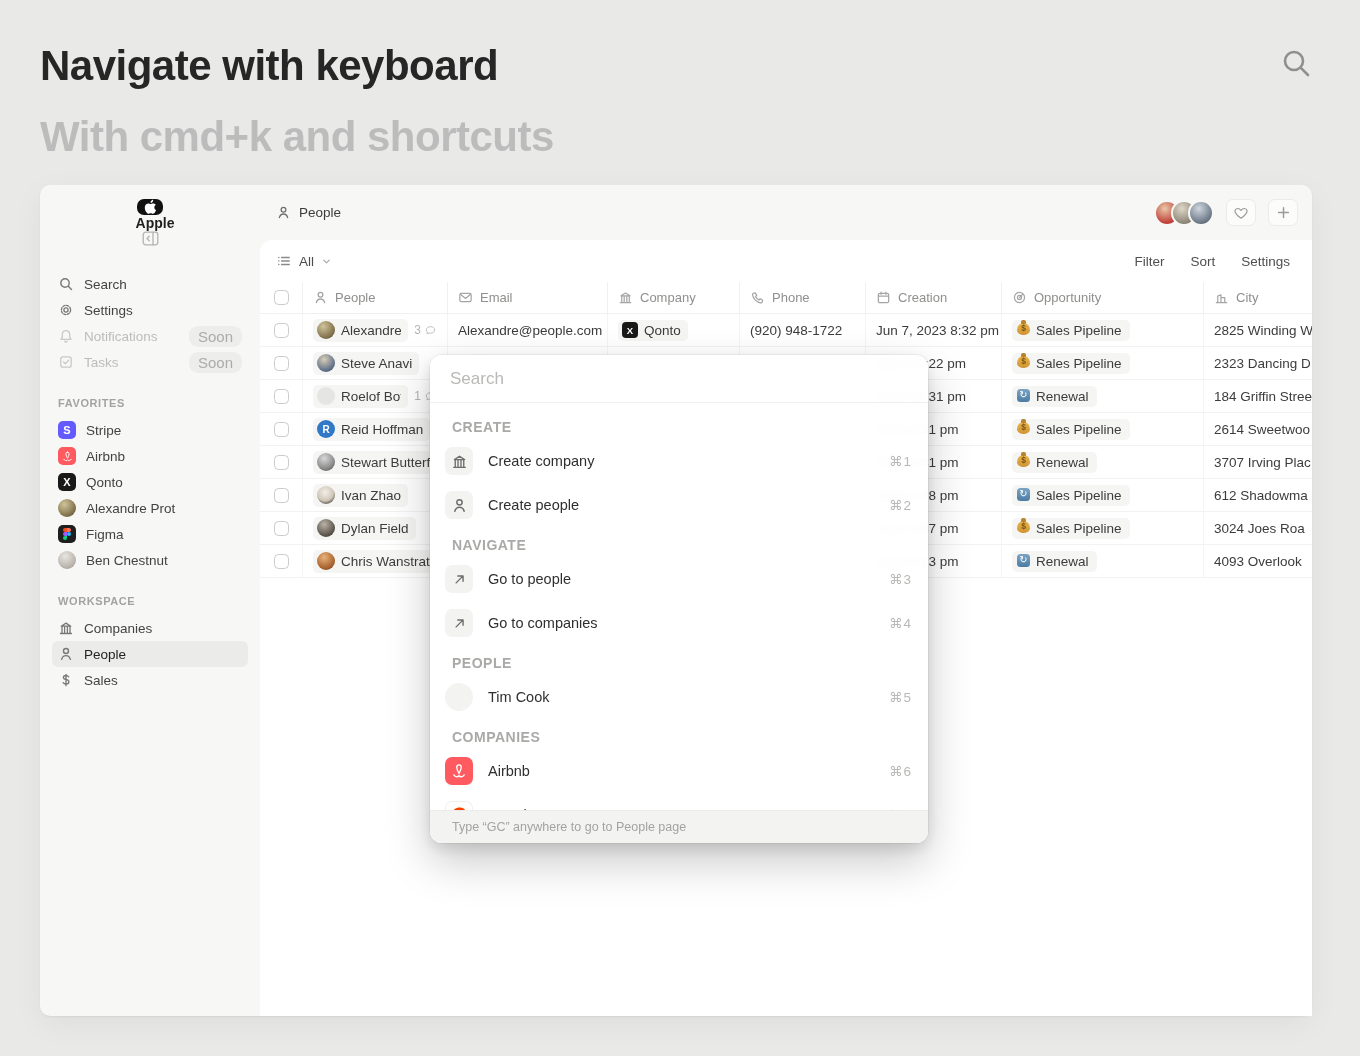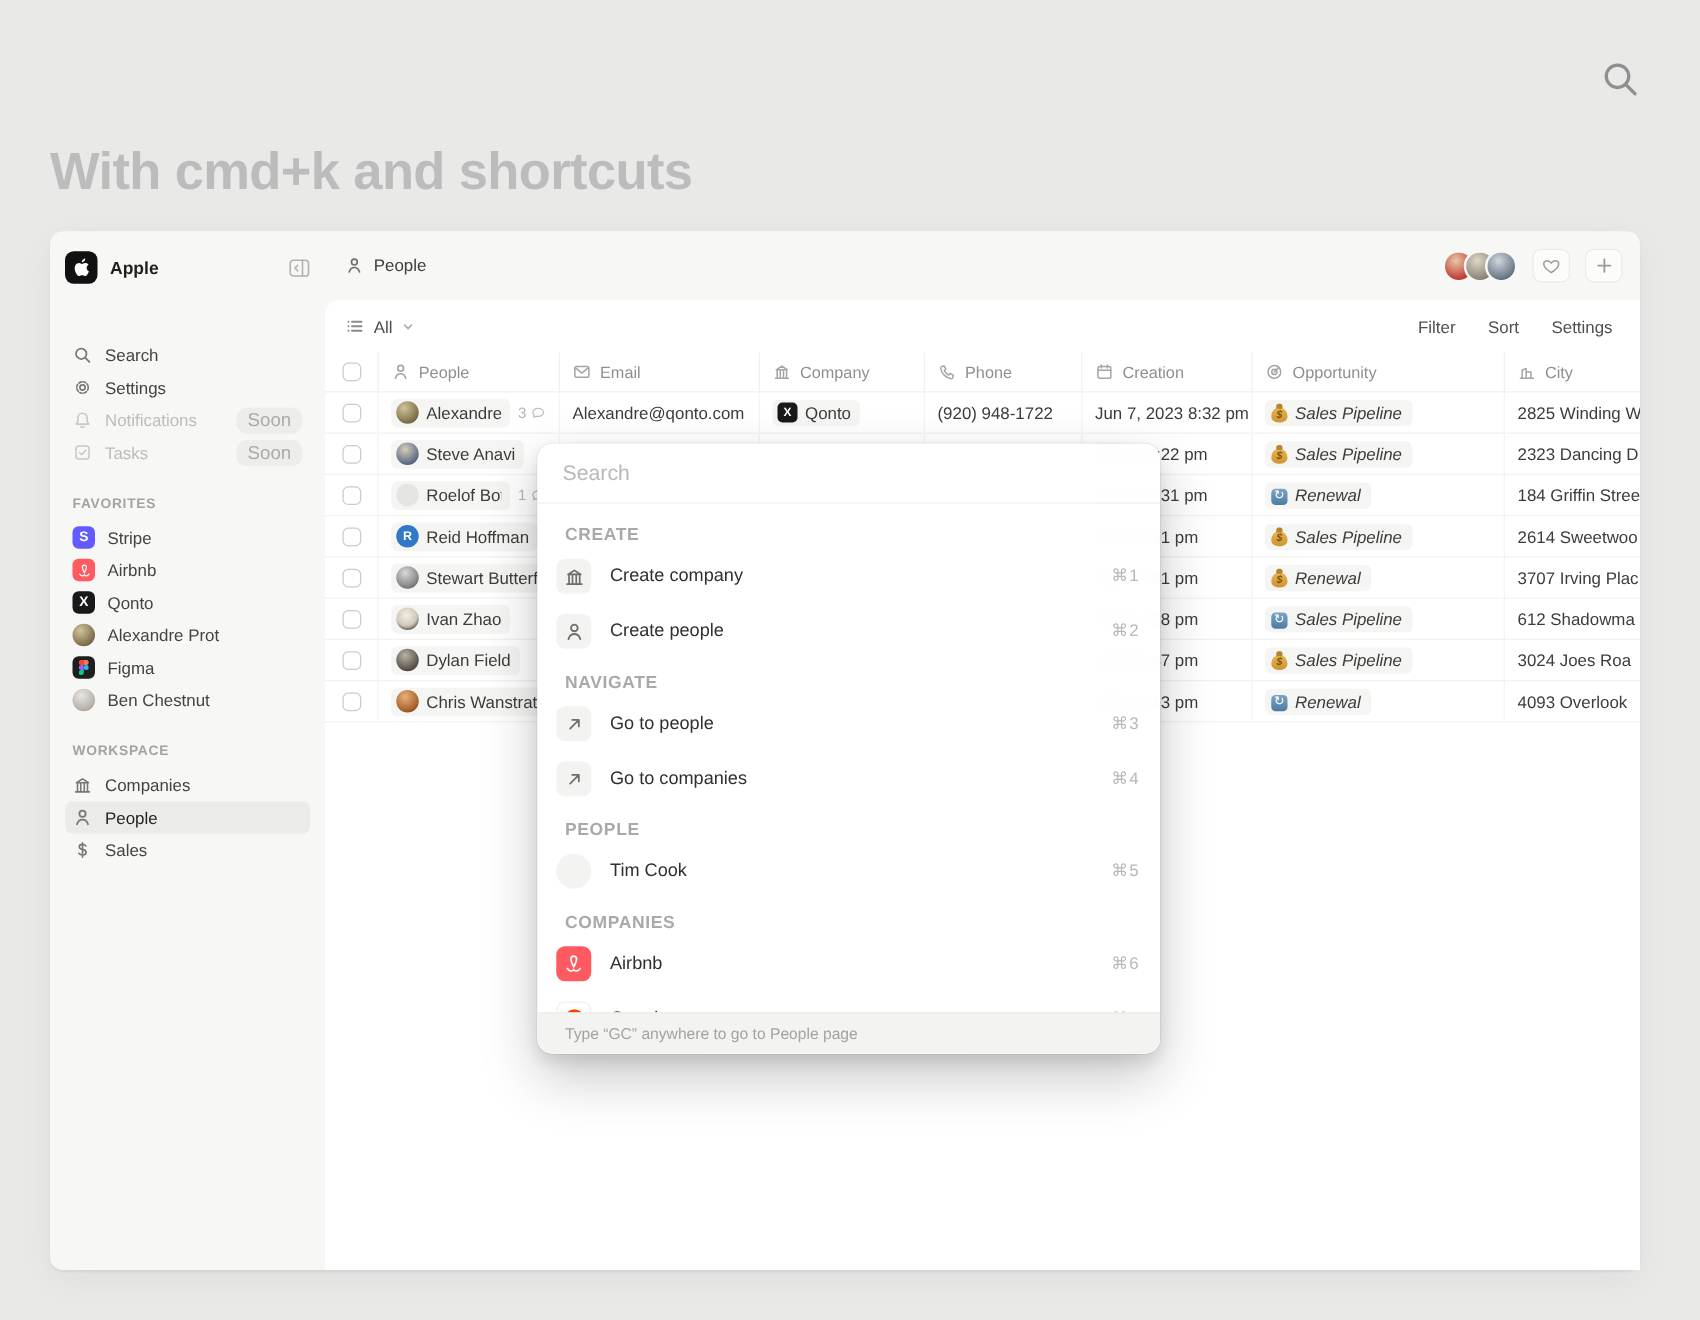--- a/index.html
+++ b/index.html
@@ -10,21 +10,21 @@
   
   .page-title { position:absolute; left:40px; top:42px; font-size:42px; font-weight:700; letter-spacing:-0.5px; color:#262626; }
   .page-subtitle { position:absolute; left:40px; top:113px; font-size:42px; font-weight:700; letter-spacing:-0.5px; color:#bcbcbc; }
   .page-search { position:absolute; left:1276px; top:44px; width:40px; height:40px; color:#8f8f8f; cursor:pointer; }
 
   
   .win { position:absolute; left:40px; top:185px; width:1272px; height:831px; background:#f7f7f5; border-radius:10px; box-shadow:0 1px 2px rgba(0,0,0,0.06), 0 8px 30px rgba(0,0,0,0.05); }
 
   
   .sidebar { position:absolute; left:0; top:0; width:220px; height:100%; padding:14px 12px; }
-  .ws-head { display:flex; align-items:center; height:30px; }
+  .ws-head { display:flex; align-items:center; height:30px;flex-direction:column; }
   .ws-logo { width:26px; height:26px; border-radius:7px; background:#111; display:flex; align-items:center; justify-content:center; }
   .ws-name { margin-left:10px; font-size:14px; font-weight:700; color:#1f1f1f; flex:1; }
   .collapse-btn { color:#b3b3b1; cursor:pointer; display:flex; }
   .side-nav { margin-top:42px; }
   .side-item { display:flex; align-items:center; height:26px; padding:0 6px; border-radius:6px; font-size:13.5px; color:#434343; cursor:pointer; }
   .side-item .sicon { width:16px; height:16px; margin-right:10px; color:#787876; display:flex; align-items:center; justify-content:center; }
   .side-item.disabled { color:#bcbcba; cursor:default; }
   .side-item.disabled .sicon { color:#c9c9c7; }
   .side-item.active { background:#ebebe9; color:#232323; font-weight:500; }
   .soon { margin-left:auto; background:#ededeb; color:#ababa9; font-size:15px; padding:2px 9px; border-radius:9px; }
@@ -76,21 +76,21 @@
   .thead .sicon { color:#a5a5a3; display:flex; flex:0 0 auto; }
   .trow { height:33px; border-bottom:1px solid #f2f2f0; }
   .trow .cell { display:flex; align-items:center; font-size:13.5px; color:#3c3c3c; padding:0 10px; border-right:1px solid #f4f4f2; overflow:hidden; white-space:nowrap; }
   .trow .cell:last-child { border-right:none; }
   .cell.sel { justify-content:center; padding:0; }
   .checkbox { width:15px; height:15px; border:1.5px solid #cbcbc9; border-radius:4.5px; background:#fff; cursor:pointer; }
   .chip { display:inline-flex; align-items:center; gap:6px; background:#f5f5f3; border-radius:5px; padding:2.5px 7px 2.5px 4px; max-width:100%; overflow:hidden; white-space:nowrap; }
   .chip .nm { overflow:hidden; max-width:86px; }
   .cmt { display:flex; align-items:center; gap:3px; margin-left:6px; color:#b4b4b2; font-size:12px; flex:0 0 auto; }
   .co-ic { width:16px; height:16px; border-radius:4px; background:#191919; color:#fff; font-size:9.5px; font-weight:800; display:flex; align-items:center; justify-content:center; }
-  .opp-chip { display:inline-flex; align-items:flex-end; gap:6px; background:#f5f5f3; border-radius:5px; padding:3px 8px 3px 5px;font-style:italic; }
+  .opp-chip { display:inline-flex; align-items:flex-start; gap:6px; background:#f5f5f3; border-radius:5px; padding:3px 8px 3px 5px; }
   .bag { position:relative; width:13px; height:12px; background:linear-gradient(180deg,#e7b44d,#cf9434); border-radius:50% 50% 46% 46% / 62% 62% 42% 42%; flex:0 0 auto; }
   .bag::before { content:""; position:absolute; top:-3px; left:4px; width:5px; height:4px; background:#b9822c; border-radius:2px 2px 1px 1px; }
   .bag::after { content:"$"; position:absolute; left:0; right:0; top:0.5px; text-align:center; color:#7c5410; font-size:8.5px; font-weight:700; }
   .cycle { width:13px; height:13px; border-radius:3.5px; background:linear-gradient(180deg,#7ba4c4,#4c7ca3); color:#fff; font-size:10px; line-height:12px; text-align:center; flex:0 0 auto; }
   .cycle::after { content:"\21BB"; }
 
   
   .palette { position:absolute; left:430px; top:355px; width:498px; height:488px; background:rgba(255,255,255,0.96); backdrop-filter:blur(5px); border-radius:12px; box-shadow:0 0 0 1px rgba(0,0,0,0.05), 0 18px 45px rgba(0,0,0,0.22), 0 6px 14px rgba(0,0,0,0.10); display:flex; flex-direction:column; overflow:hidden; }
   .pal-search { height:48px; border-bottom:1px solid #efefed; display:flex; align-items:center; padding:0 20px; flex:0 0 auto; }
   .pal-search input { border:none; outline:none; background:transparent; font-size:17px; color:#333; width:100%; font-family:inherit; }
@@ -106,20 +106,21 @@
   .pal-key { margin-left:auto; font-size:13.5px; color:#b8b8b6; letter-spacing:1px; }
   .pal-footer { height:30px; background:#f3f3f1; border-top:1px solid #ebebe9; display:flex; align-items:center; padding:16px 22px; font-size:12.5px; color:#a3a3a1; flex:0 0 auto; }
 
   .sicon svg { display:block; }
 </style>
 </head>
 <body>
 
 <div class="stage">
 
+  <div class="page-title">Navigate with keyboard</div>
   <div class="page-subtitle">With cmd+k and shortcuts</div>
   <div class="page-search">
     <svg width="40" height="40" viewBox="0 0 40 40" fill="none" stroke="currentColor" stroke-width="2.6" stroke-linecap="round">
         <circle cx="18" cy="17" r="9"></circle>
         <path d="M24.8 23.8L32 31"></path>
       </svg>
   </div>
 
   <div class="win">
 
@@ -383,21 +384,21 @@
               <span class="avatar av18 av-alex" style="margin:0"></span>
               <span class="nm">Alexandre Prot</span>
             </span>
             <span class="cmt">
               <span>3</span>
               <svg width="13" height="13" viewBox="0 0 16 16" fill="none" stroke="#bdbdbb" stroke-width="1.2" stroke-linejoin="round">
                 <path d="M13.2 7.3c0 2.2-2.3 4-5.2 4-.6 0-1.2-.1-1.7-.2L3.6 12l.7-1.9c-.9-.7-1.5-1.7-1.5-2.8 0-2.2 2.3-4 5.2-4s5.2 1.8 5.2 4z"></path>
               </svg>
             </span>
           </div>
-        <div class="cell">Alexandre@qonto.com</div>
+        <div class="cell">Alexandre@people.com</div>
         <div class="cell">
             <span class="chip">
               <span class="co-ic">X</span>
               <span>Qonto</span>
             </span>
           </div>
         <div class="cell">(920) 948-1722</div>
         <div class="cell">Jun 7, 2023 8:32 pm</div>
         <div class="cell">
             <span class="opp-chip">

